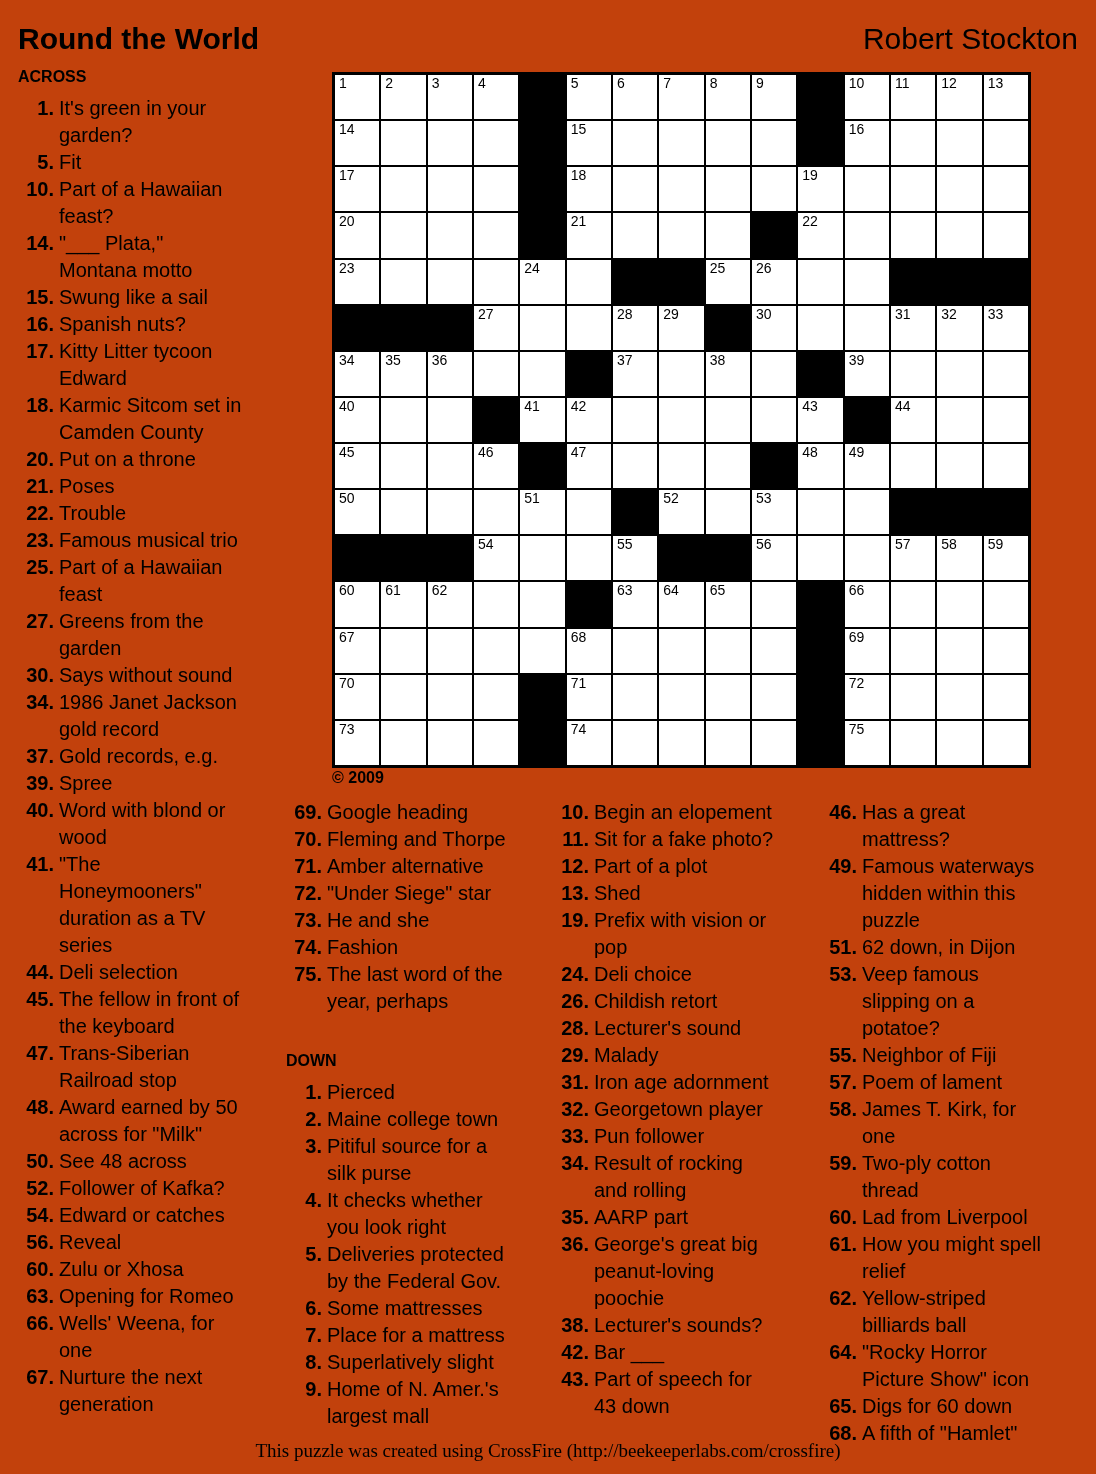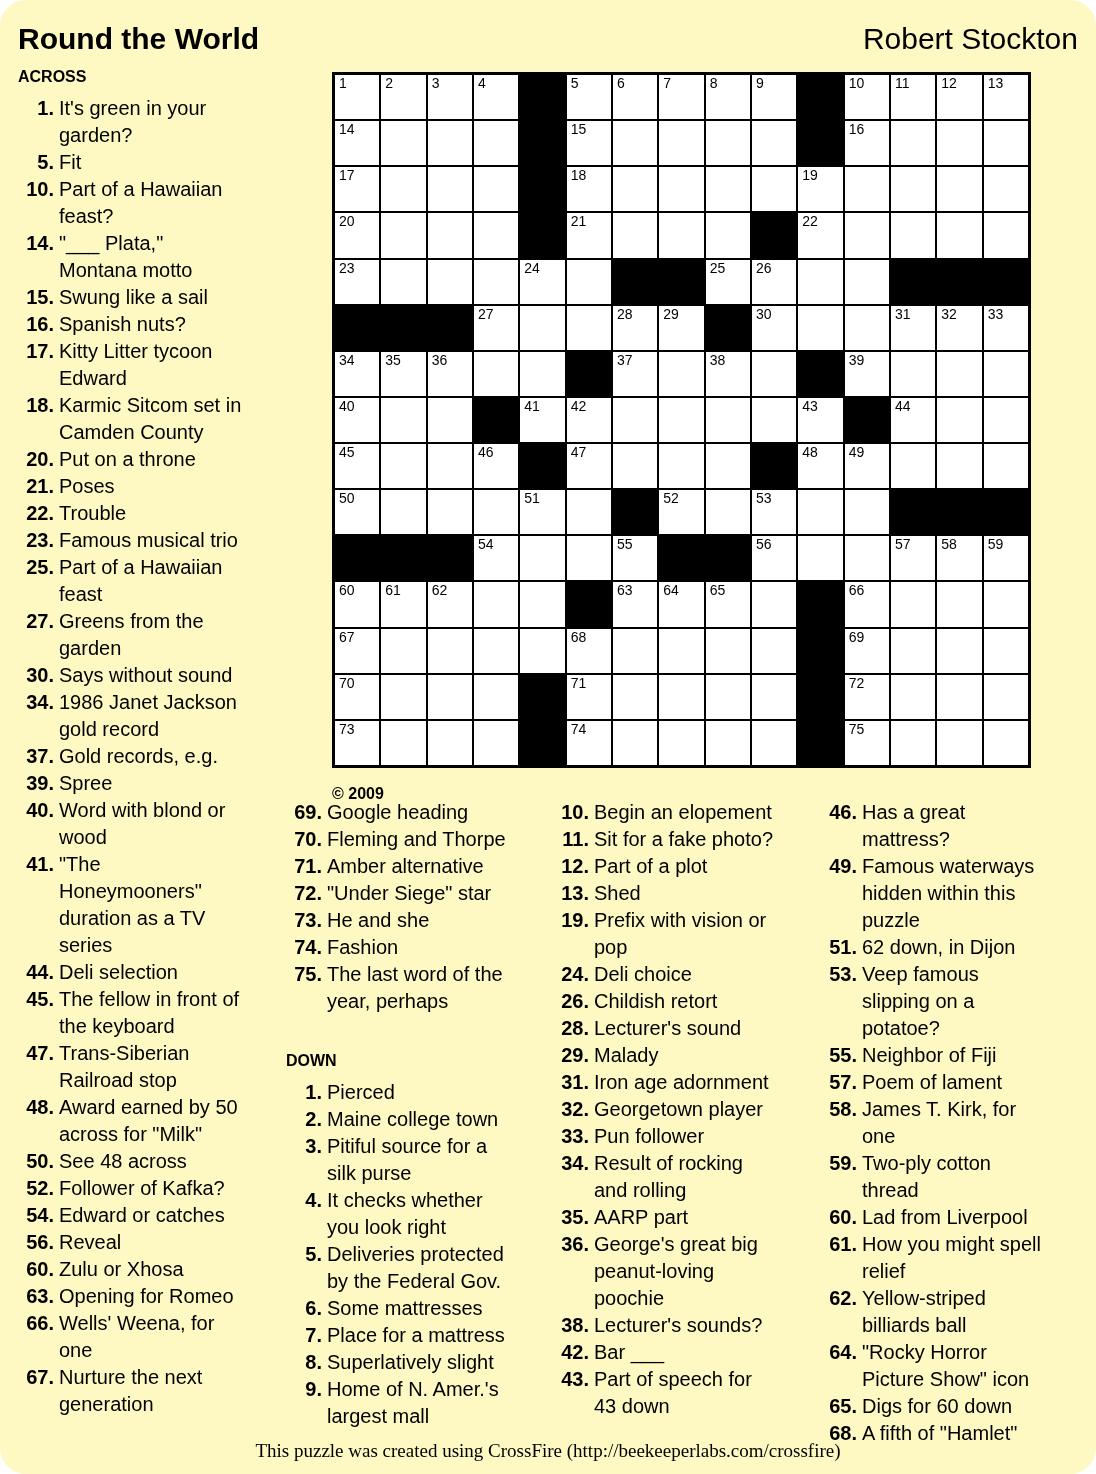--- a/index.html
+++ b/index.html
@@ -1,24 +1,23 @@
 <!DOCTYPE html>
 <html><head>
 <meta charset="utf-8">
 <style>
   html, body { margin: 0; padding: 0; background: #fff; }
   .page {
     position: relative;
     width: 1096px;
     height: 1474px;
-    background: #fef9c3;
+    background: #c2410c;
     color: #000;
     font-family: "Liberation Sans", sans-serif;
     overflow: hidden;
-    border-radius: 26px;
   }
   .title {
     position: absolute; left: 18px; top: 22px;
     font-size: 30px; font-weight: bold; letter-spacing: 0px;
   }
   .author {
     position: absolute; right: 18px; top: 22px;
     font-size: 30px; font-weight: normal; text-align: right;
   }
   .clue-col {
@@ -55,21 +54,21 @@
     box-sizing: border-box;
   }
   .cell { background: #fff; position: relative; }
   .cell.black { background: #000; }
   .cell .n {
     position: absolute; top: 1px; left: 4px;
     font-size: 14px; line-height: 15px;
   }
   .copyright {
     position: absolute; left: 332px; top: 769px;
-    font-size: 16px; font-weight: bold; margin-top: 16px;
+    font-size: 16px; font-weight: bold;
   }
   .footer {
     position: absolute; left: 0; top: 1440px; width: 1096px;
     text-align: center;
     font-family: "Liberation Serif", serif;
     font-size: 19px;
   }
 </style>
 </head>
 <body>

